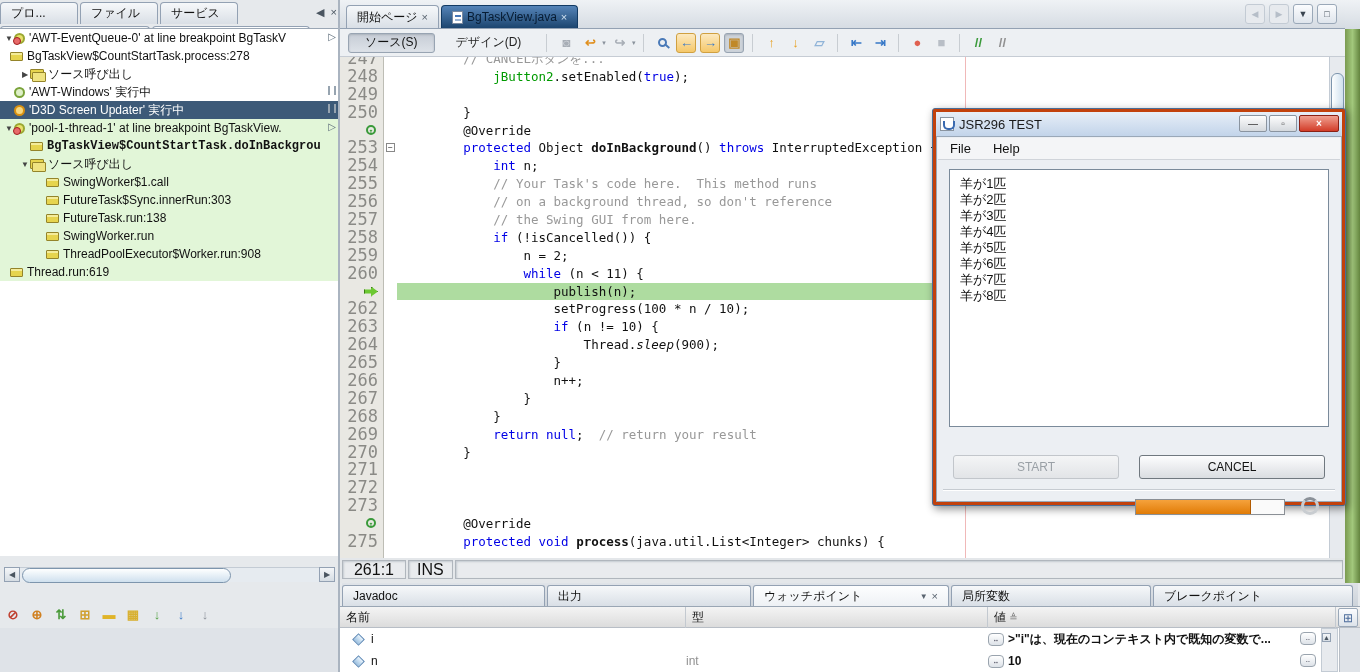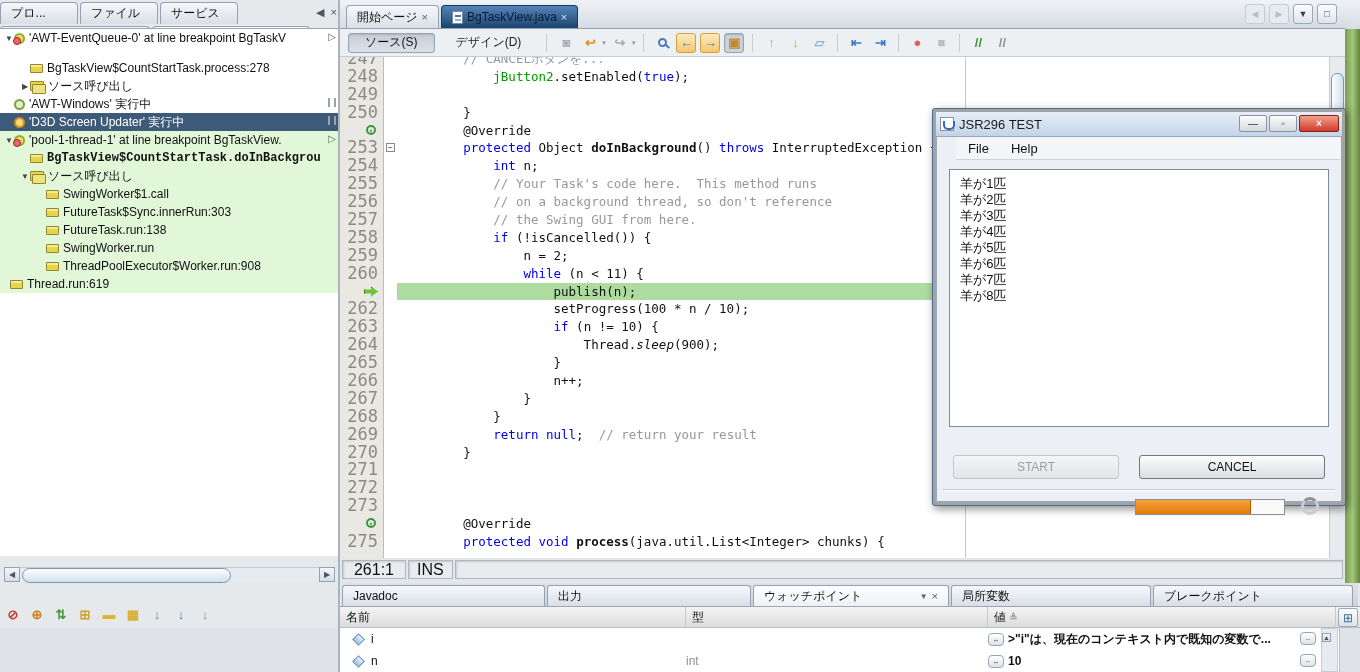--- a/index.html
+++ b/index.html
@@ -119,33 +119,33 @@
   .vtype { position:absolute; left:346px; color:#909090; }
   .vval  { position:absolute; left:648px; right:64px; display:flex; align-items:center; gap:4px; font-weight:bold; white-space:nowrap; overflow:hidden; }
   .dots { width:16px; height:13px; border:1px solid #9aa4ae; border-radius:4px; background:linear-gradient(#fff,#dde2e8);
           font-size:8px; line-height:10px; text-align:center; color:#445; flex:none; }
   .vval-r { position:absolute; right:44px; top:4px; }
   #bp-vscroll { position:absolute; right:22px; top:45px; width:17px; height:44px; background:#e7eaee; border:1px solid #c3cbd4; }
   #bp-vscroll .sb-btn { width:15px; }
   #bp-rightcol { position:absolute; right:0; top:45px; width:21px; height:44px; background:#dfe3e8; border-left:1px solid #b8bec6; }
 
   
-  #dlg { left:932px; top:108px; width:414px; height:398px; background:#a3a3a3; border:1px solid #4a6d96; border-radius:3px;
+  #dlg { left:932px; top:108px; width:414px; height:398px; background:#c2410c; border:1px solid #4a6d96; border-radius:3px;
          box-shadow:2px 3px 8px rgba(0,0,0,.45); z-index:50;padding-left:28px; }
   #dlg-title { position:absolute; left:3px; top:3px; right:3px; height:24px; background:linear-gradient(#e7eef7,#c2d4ea);
                display:flex; align-items:center; padding:0 4px; gap:5px; }
   #dlg-title .t { font-size:13px; color:#1a1a1a; }
   .cup { width:14px; height:14px; border:1px solid #8a94a0; background:#fff; position:relative; flex:none; }
   .cup::after { content:""; position:absolute; left:2px; top:3px; width:8px; height:7px; border:2px solid #3a6ab0; border-radius:0 0 5px 5px; border-top:none; }
   #dlg-btns { position:absolute; right:6px; top:6px; display:flex; gap:2px; }
   .wbtn { width:28px; height:17px; border:1px solid #8a94a0; border-radius:2px; background:linear-gradient(#fdfdfd,#d4d8dd);
           text-align:center; line-height:15px; font-size:10px; color:#333; }
   .wbtn.close { background:linear-gradient(#f0a090,#d23c28); border-color:#8a2014; color:#fff; font-weight:bold; width:40px; }
   #dlg-client { position:absolute; left:3px; top:27px; right:3px; bottom:3px; background:#eceff3; border:1px solid #9aa8b8; }
-  #dlg-menubar { position:absolute; left:1px; top:1px; right:1px; height:22px; background:#f4f5f7; border-bottom:1px solid #d0d4da; display:flex; align-items:center; gap:22px; padding-left:12px; font-size:13px;margin-left:18px; }
+  #dlg-menubar { position:absolute; left:1px; top:1px; right:1px; height:22px; background:#f4f5f7; border-bottom:1px solid #d0d4da; display:flex; align-items:center; gap:22px; padding-left:12px; font-size:13px; }
   #dlg-list { position:absolute; left:12px; top:32px; right:12px; height:258px; background:#fff; border:1px solid #7a8a9a; padding:6px 10px; font-size:13px; line-height:16px; overflow:hidden; }
   #dlg-start, #dlg-cancel { position:absolute; height:24px; border-radius:3px; text-align:center; line-height:22px; font-size:12px; }
   #dlg-start { left:16px; top:318px; width:166px; border:1px solid #c2c6cb; background:linear-gradient(#f4f5f6,#e2e4e7); color:#9aa0a6; }
   #dlg-cancel { right:16px; top:318px; width:186px; border:1px solid #70787f; background:linear-gradient(#fdfdfe,#dadde1); color:#111; }
   #dlg-sep { position:absolute; left:6px; right:6px; top:352px; height:1px; background:#c6cbd1; box-shadow:0 1px 0 #fff; }
   #dlg-progress { position:absolute; right:56px; top:362px; width:150px; height:16px; border:1px solid #8a8f95; background:#fafafa; }
   #dlg-fill { height:100%; background:linear-gradient(#f5a23c,#e07b06); border-right:1px solid #b05a00; }
   #dlg-spinner { position:absolute; right:22px; top:360px; width:18px; height:18px; border:3px solid #c8ccd0; border-top-color:#8a9098; border-radius:50%; }
 </style>
 </head>
@@ -161,21 +161,21 @@
     <span>◀</span>
     <span>×</span>
   </div>
   <div id="lp-tree" class="abs">
       <div class="trow" style="padding-left: 4px;">
         <span class="exp">▼</span>
         <span class="ic gear susp"></span>
         <span class="lbl">'AWT-EventQueue-0' at line breakpoint BgTaskV</span>
         <span class="rightic playo">▷</span>
       </div>
-      <div class="trow" style="padding-left: 20px; margin-top: 12px;">
+      <div class="trow" style="">
         <span class="exp"></span>
         <span class="ic frame"></span>
         <span class="lbl">BgTaskView$CountStartTask.process:278</span>
       </div>
       <div class="trow" style="padding-left: 20px;">
         <span class="exp">▶</span>
         <span class="ic frames"></span>
         <span class="lbl">ソース呼び出し</span>
       </div>
       <div class="trow" style="padding-left: 4px;">

